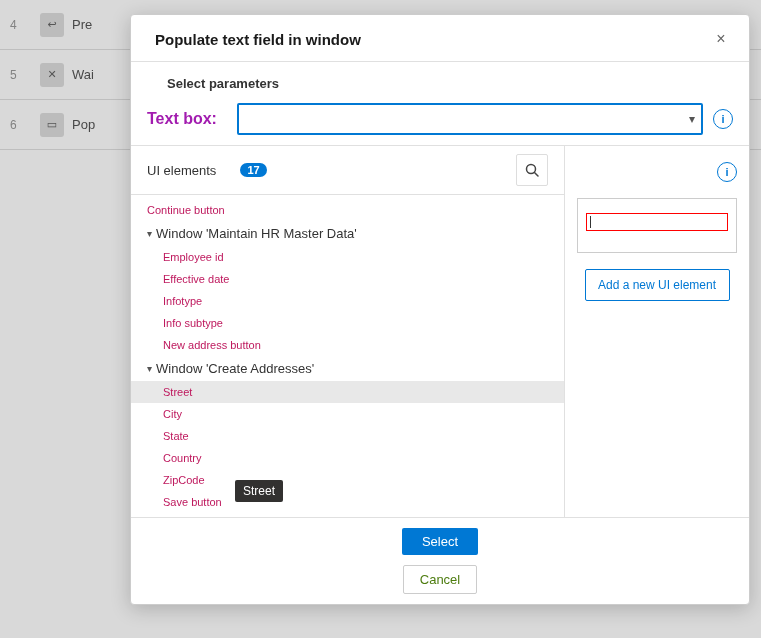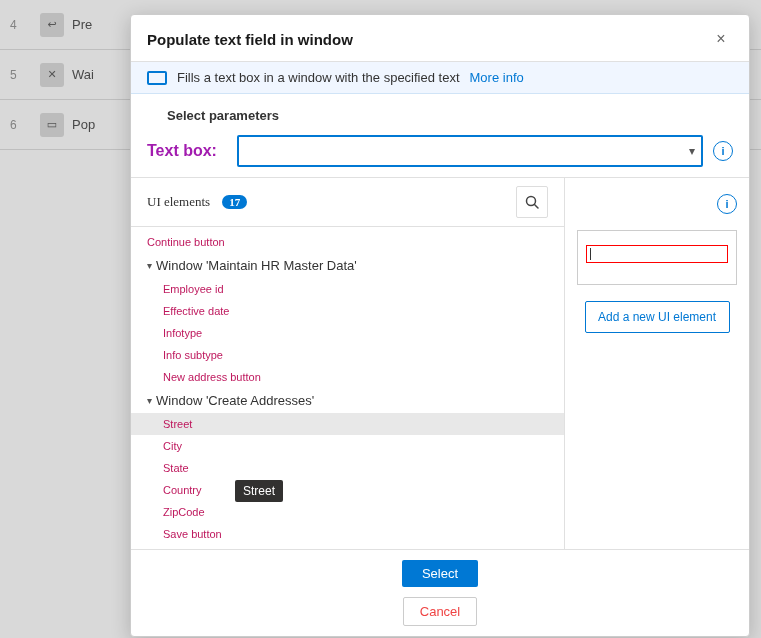--- a/index.html
+++ b/index.html
@@ -70,20 +70,21 @@
       display: flex;
       align-items: center;
       justify-content: space-between;
       padding: 12px 16px 10px;
       border-bottom: 1px solid #e0e0e0;
     }
     .modal-title {
       font-size: 15px;
       font-weight: 600;
       color: #1a1a1a;
+      margin-left: 8px;
     }
     .modal-close {
       width: 24px; height: 24px;
       display: flex; align-items: center; justify-content: center;
       cursor: pointer;
       color: #666;
       font-size: 16px;
       border-radius: 3px;
     }
 
@@ -181,25 +182,24 @@
     
     .left-panel {
       width: 470px;
       display: flex;
       flex-direction: column;
       border-right: 1px solid #e0e0e0;
     }
     .ui-elements-header {
       display: flex;
       align-items: center;
-      gap: 12px;
+      gap: 24px;
       padding: 8px 16px;
       border-bottom: 1px solid #e0e0e0;
       background: #fff;
-      font-family: Liberation Serif, serif;
     }
     .ui-elements-label {
       font-size: 13px;
       font-weight: 500;
       color: #333;
     }
     .ui-elements-badge {
       background: #0078d4;
       color: #fff;
       font-size: 11px;
@@ -337,21 +337,21 @@
       background: #0078d4;
       color: #fff;
       border: none;
       padding: 6px 20px;
       font-size: 13px;
       border-radius: 2px;
       cursor: pointer;
     }
     .btn-cancel {
       background: #fff;
-      color: #ef4444;
+      color: #4d7c0f;
       border: 1px solid #ccc;
       padding: 6px 16px;
       font-size: 13px;
       border-radius: 2px;
       cursor: pointer;
     }
 
     
     .tree-list::-webkit-scrollbar { width: 6px; }
     .tree-list::-webkit-scrollbar-track { background: #f0f0f0; }
@@ -380,25 +380,20 @@
 
 <div class="overlay"></div>
 
 <div class="modal">
 
   <div class="modal-header">
     <span class="modal-title">Populate text field in window</span>
     <span class="modal-close">×</span>
   </div>
 
-  <div class="info-banner">
-    <div class="info-banner-icon"></div>
-    <span>Fills a text box in a window with the specified text</span>
-    <a href="#">More info</a>
-  </div>
 
   <div class="params-section">
     <div class="params-title">Select parameters</div>
     <div class="param-row">
       <span class="param-label">Text box:</span>
       <div class="param-input-wrap">
         <select class="param-select">
           <option value=""></option>
         </select>
         <span class="param-select-arrow">▾</span>

